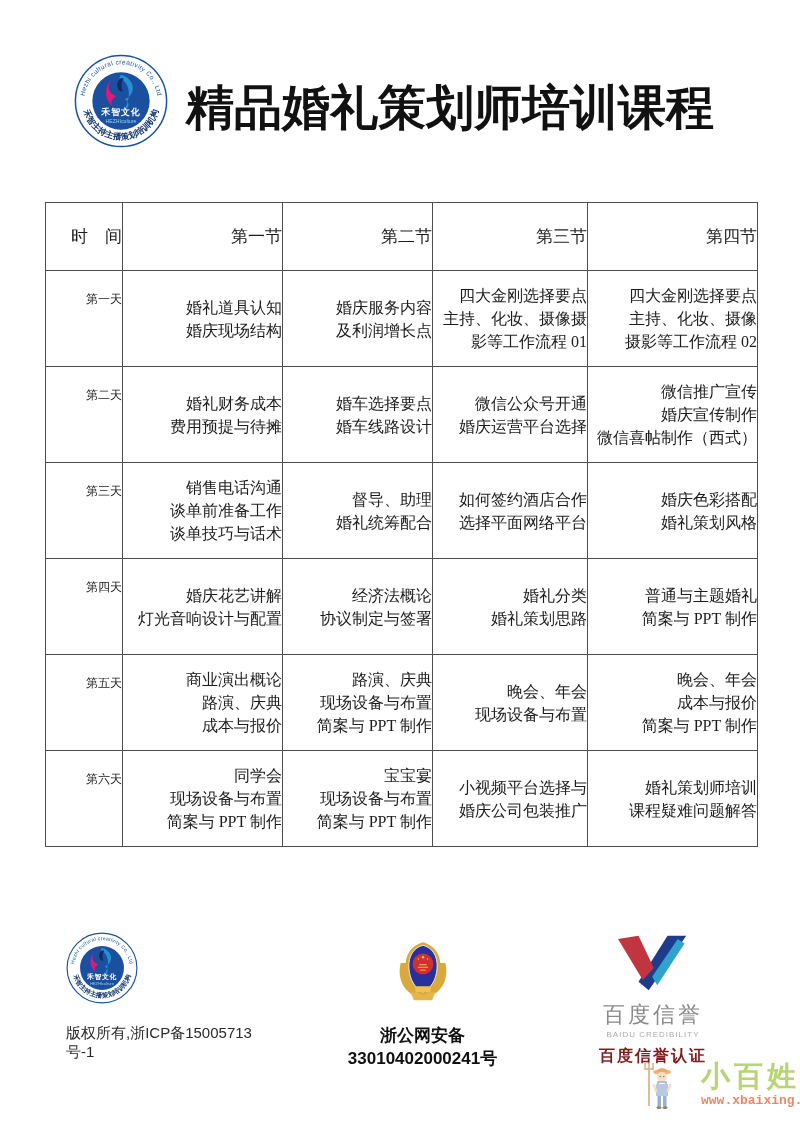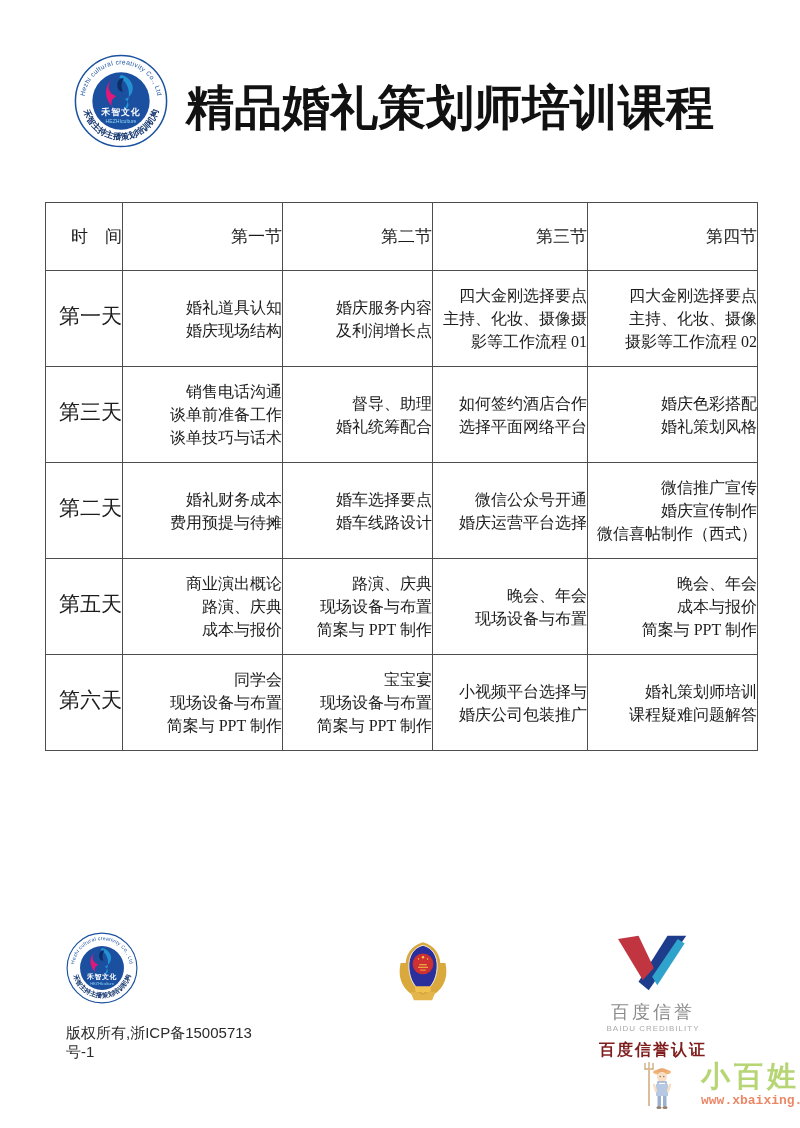--- a/index.html
+++ b/index.html
@@ -47,22 +47,22 @@
   }
   .course-table thead tr { height: 68px; }
   .course-table tbody tr { height: 96px; }
   .course-table th {
     font-size: 17px;
     font-weight: normal;
     vertical-align: middle;
   }
   .day-cell {
     vertical-align: top;
-    padding-top: 31px;
-    font-size: 21px;
+    padding-top: 20px;
+    font-size: 12px;
     white-space: nowrap;
   }
   .content-cell { vertical-align: middle; }
   .cell-line {
     font-size: 16px;
     line-height: 23px;
     white-space: nowrap;
   }
 
   
@@ -93,21 +93,21 @@
   }
   .footer-right {
     position: absolute;
     left: 578px; top: 934px;
     width: 150px;
     text-align: center;
   }
   .baidu-logo-svg { width: 78px; height: 58px; }
   .baidu-name-cn {
     margin-top: 4px;
-    font-size: 18px;
+    font-size: 22px;
     color: #8a8a8a;
     letter-spacing: 3px;
   }
   .baidu-name-en {
     font-size: 8px;
     color: #ababab;
     letter-spacing: 1px;
   }
   .baidu-cert {
     margin-top: 7px;
@@ -213,57 +213,76 @@
             <div class="cell-line">主持、化妆、摄像摄</div>
             <div class="cell-line">影等工作流程 01</div>
           </td>
           <td class="content-cell">
             <div class="cell-line">四大金刚选择要点</div>
             <div class="cell-line">主持、化妆、摄像</div>
             <div class="cell-line">摄影等工作流程 02</div>
           </td>
         </tr>
         <tr>
+          <td class="day-cell">第二天</td>
+          <td class="content-cell">
+            <div class="cell-line">婚礼财务成本</div>
+            <div class="cell-line">费用预提与待摊</div>
+          </td>
+          <td class="content-cell">
+            <div class="cell-line">婚车选择要点</div>
+            <div class="cell-line">婚车线路设计</div>
+          </td>
+          <td class="content-cell">
+            <div class="cell-line">微信公众号开通</div>
+            <div class="cell-line">婚庆运营平台选择</div>
+          </td>
+          <td class="content-cell">
+            <div class="cell-line">微信推广宣传</div>
+            <div class="cell-line">婚庆宣传制作</div>
+            <div class="cell-line">微信喜帖制作（西式）</div>
+          </td>
+        </tr>
+        <tr>
           <td class="day-cell">第三天</td>
           <td class="content-cell">
             <div class="cell-line">销售电话沟通</div>
             <div class="cell-line">谈单前准备工作</div>
             <div class="cell-line">谈单技巧与话术</div>
           </td>
           <td class="content-cell">
             <div class="cell-line">督导、助理</div>
             <div class="cell-line">婚礼统筹配合</div>
           </td>
           <td class="content-cell">
             <div class="cell-line">如何签约酒店合作</div>
             <div class="cell-line">选择平面网络平台</div>
           </td>
           <td class="content-cell">
             <div class="cell-line">婚庆色彩搭配</div>
             <div class="cell-line">婚礼策划风格</div>
           </td>
         </tr>
         <tr>
-          <td class="day-cell">第二天</td>
-          <td class="content-cell">
-            <div class="cell-line">婚礼财务成本</div>
-            <div class="cell-line">费用预提与待摊</div>
-          </td>
-          <td class="content-cell">
-            <div class="cell-line">婚车选择要点</div>
-            <div class="cell-line">婚车线路设计</div>
-          </td>
-          <td class="content-cell">
-            <div class="cell-line">微信公众号开通</div>
-            <div class="cell-line">婚庆运营平台选择</div>
-          </td>
-          <td class="content-cell">
-            <div class="cell-line">微信推广宣传</div>
-            <div class="cell-line">婚庆宣传制作</div>
-            <div class="cell-line">微信喜帖制作（西式）</div>
+          <td class="day-cell">第四天</td>
+          <td class="content-cell">
+            <div class="cell-line">婚庆花艺讲解</div>
+            <div class="cell-line">灯光音响设计与配置</div>
+          </td>
+          <td class="content-cell">
+            <div class="cell-line">经济法概论</div>
+            <div class="cell-line">协议制定与签署</div>
+          </td>
+          <td class="content-cell">
+            <div class="cell-line">婚礼分类</div>
+            <div class="cell-line">婚礼策划思路</div>
+          </td>
+          <td class="content-cell">
+            <div class="cell-line">普通与主题婚礼</div>
+            <div class="cell-line">简案与 PPT 制作</div>
           </td>
         </tr>
         <tr>
           <td class="day-cell">第五天</td>
           <td class="content-cell">
             <div class="cell-line">商业演出概论</div>
             <div class="cell-line">路演、庆典</div>
             <div class="cell-line">成本与报价</div>
           </td>
           <td class="content-cell">
@@ -322,20 +341,21 @@
         <path d="M35 6.5 C24 9.5 17 19 18 34 C19 50 27 59.5 35 63 C43 59.5 51 50 52 34 C53 19 46 9.5 35 6.5 Z" fill="#2b2f9c" stroke="#ffffff" stroke-width="1"></path>
         <circle cx="35" cy="29" r="12.5" fill="#cf3030"></circle>
         <path d="M27 31 h16 v8 h-16 z" fill="#cf3030"></path>
         <path d="M29 33 h12 M30.5 30 h9" stroke="#f3c84c" stroke-width="1.3" fill="none"></path>
         <path d="M31.5 36.5 h7" stroke="#f3c84c" stroke-width="1" fill="none"></path>
         <circle cx="35" cy="21" r="1.5" fill="#f3c84c"></circle>
         <circle cx="29.5" cy="23" r="0.9" fill="#f3c84c"></circle>
         <circle cx="40.5" cy="23" r="0.9" fill="#f3c84c"></circle>
         <path d="M25 56 L45 56 L43.5 63 L26.5 63 Z" fill="#f0c050"></path>
       </svg>
+      <div class="police-record-text">浙公网安备 33010402000241号</div>
     </div>
 
     <div class="footer-right">
       <svg class="baidu-logo-svg" viewBox="0 0 90 68" xmlns="http://www.w3.org/2000/svg">
         <polygon points="84,2 62,2 28,56 40,66" fill="#1e3c8c"></polygon>
         <polygon points="4,6 28,2 46,40 33,54" fill="#c03540"></polygon>
         <polygon points="74,6 82,11 50,60 44,50" fill="#2fa3cc"></polygon>
       </svg>
       <div class="baidu-name-cn">百度信誉</div>
       <div class="baidu-name-en">BAIDU CREDIBILITY</div>

